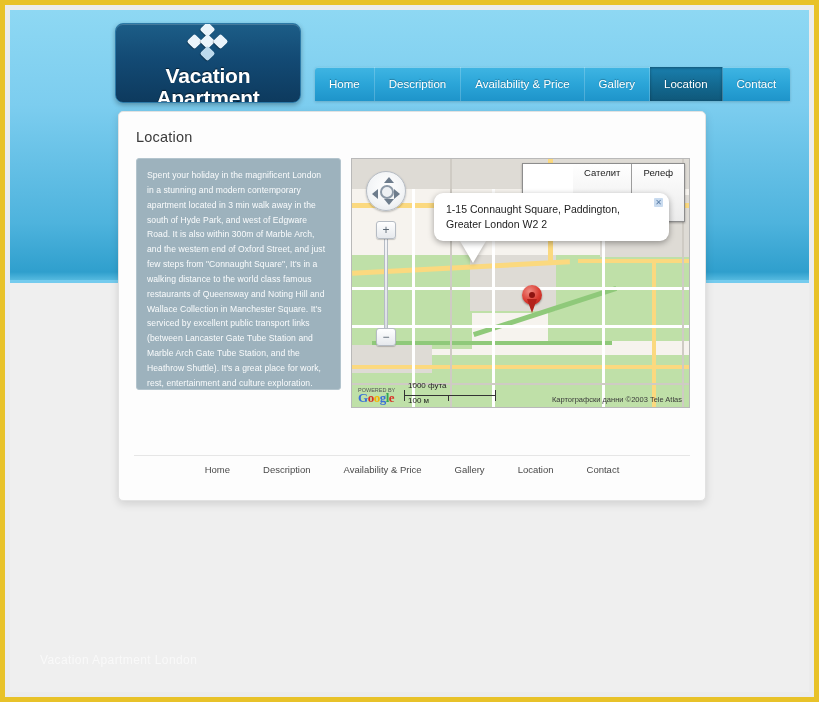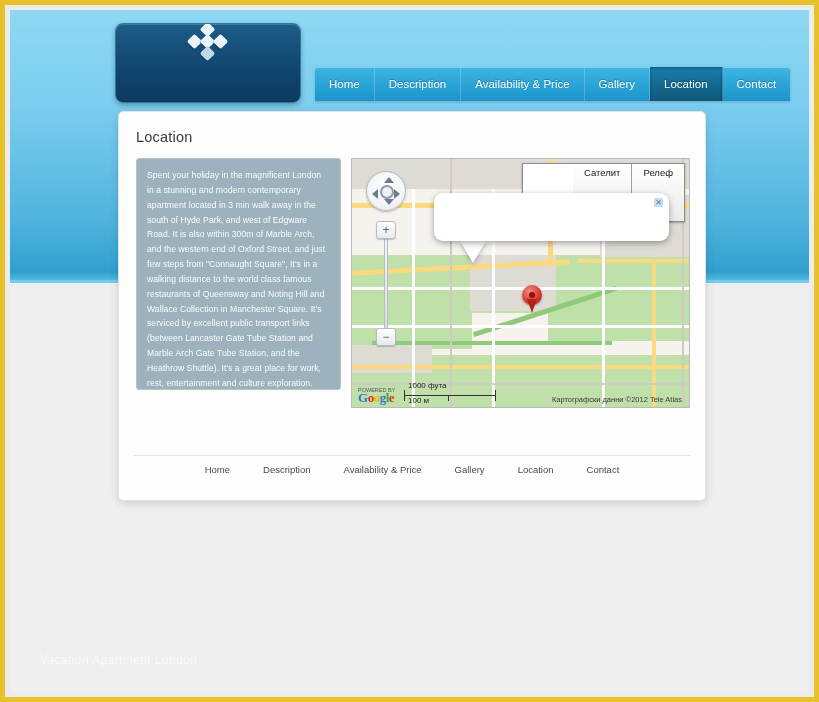--- a/index.html
+++ b/index.html
@@ -257,20 +257,21 @@
   <div id="page-bg-lower"></div>
 
   <div id="logo">
     <div id="logo-mark">
       <i class="t"></i>
         <i class="l"></i>
         <i class="c"></i>
         <i class="r"></i>
         <i class="b"></i>
     </div>
+    <div id="logo-title">Vacation Apartment</div>
 
   </div>
 
   <div id="nav">
       <div class="nav-item">Home</div>
       <div class="nav-item">Description</div>
       <div class="nav-item">Availability &amp; Price</div>
       <div class="nav-item">Gallery</div>
       <div class="nav-item active">Location</div>
       <div class="nav-item">Contact</div>
@@ -329,40 +330,41 @@
       </div>
 
       <div id="maptypes">
           <div class="mtype active">Карта</div>
           <div class="mtype">Сателит</div>
           <div class="mtype">Релеф</div>
         </div>
 
       <div id="infowin-tail"></div>
       <div id="infowin">
+        <div id="infowin-text">1-15 Connaught Square, Paddington, Greater London W2 2</div>
         <div id="infowin-close">✕</div>
       </div>
 
       <div id="marker">
         <span class="head"></span>
           <span class="pin"></span>
           <span class="dot"></span>
       </div>
 
       <div id="gbar">
         <div id="gpoweredby">POWERED BY</div>
         <div id="glogo"><b>G</b><b>o</b><b>o</b><b>g</b><b>l</b><b>e</b></div>
         <div id="scale">
           <div id="scale-top">1000 фута</div>
           <div class="bar"></div>
             <div class="mid"></div>
             <div class="tick"></div>
           <div id="scale-bot">100 м</div>
         </div>
-        <div id="attrib">Картографски данни ©2012 Tele Atlas</div>
+        <div id="attrib">Картографски данни ©2003 Tele Atlas</div>
       </div>
     </div>
 
 
     <div id="foot-sep"></div>
     <div id="footnav">
         <div class="fnav-item">Home</div>
         <div class="fnav-item">Description</div>
         <div class="fnav-item">Availability &amp; Price</div>
         <div class="fnav-item">Gallery</div>

